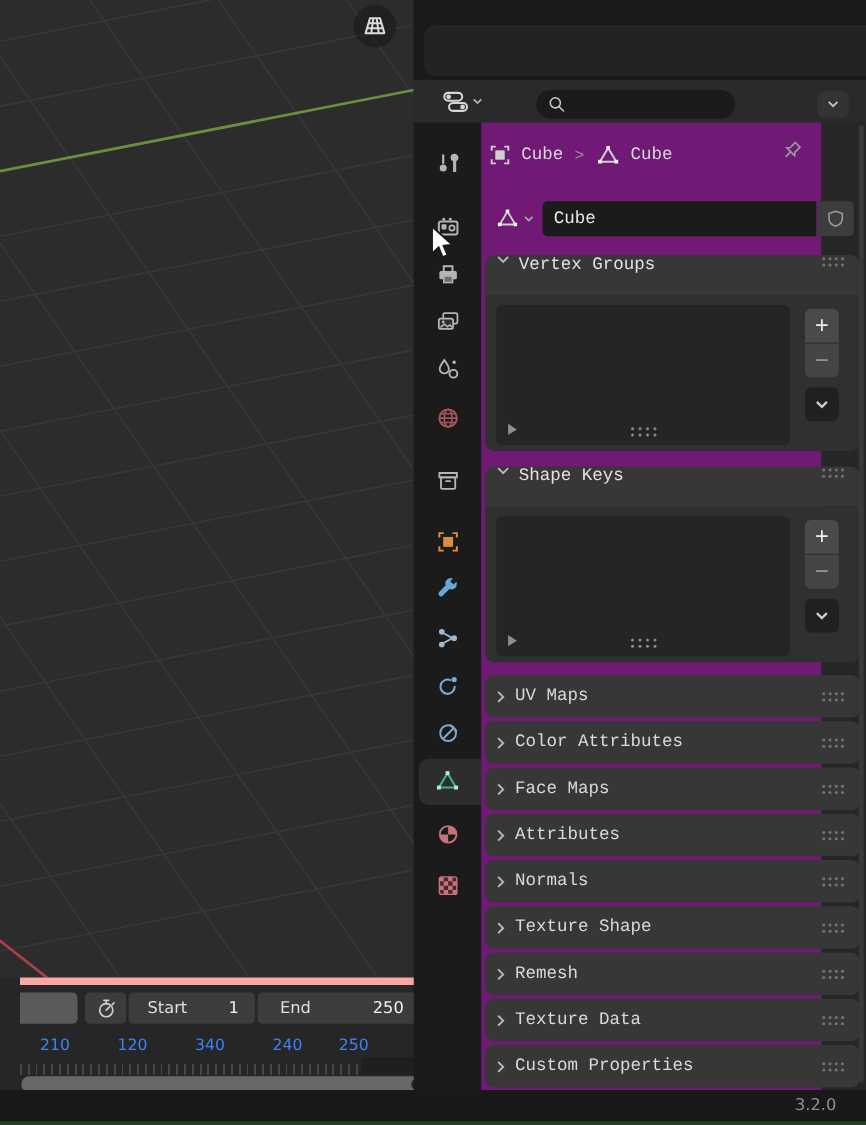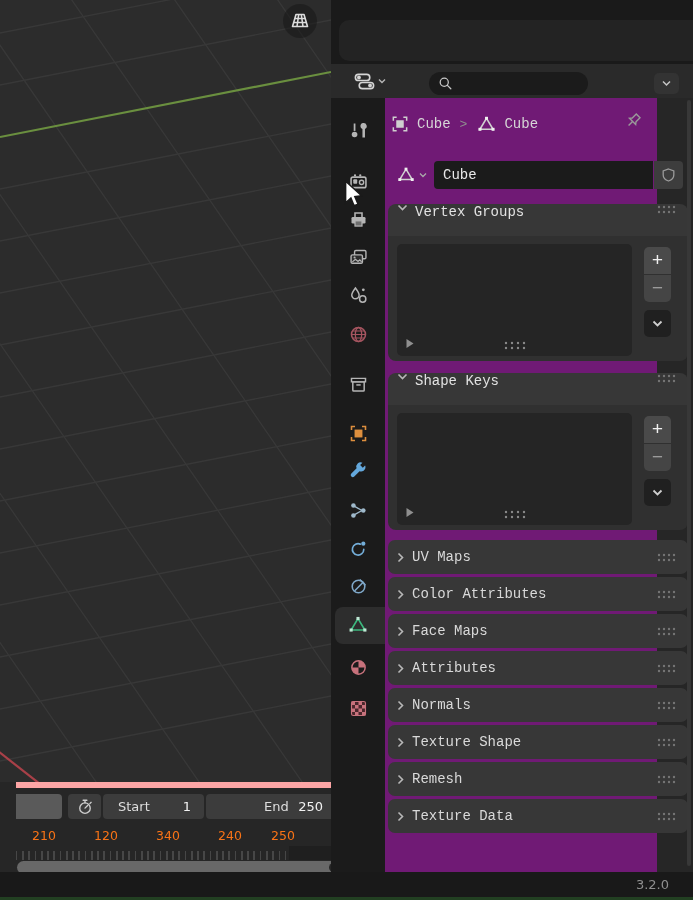--- a/index.html
+++ b/index.html
@@ -15,21 +15,21 @@
   
   .timeline{position:absolute;left:0;top:782px;width:331px;height:90px;background:#262626;border-top:6px solid #fca5a5;box-sizing:border-box;margin-left:16px;}
   .tl-field{position:absolute;top:6px;height:25px;background:#3c3c3c;border-radius:4px;display:flex;align-items:center;
             color:#dedede;font-size:13px;}
   .tl-cut{left:0;width:46px;background:#5a5a5a;border-radius:0 4px 4px 0;}
   .tl-stopwatch{left:52px;width:33px;justify-content:center;}
   .tl-start{left:87px;width:101px;}
   .tl-end{left:190px;width:130px;}
   .tl-label{padding-left:15px;}
   .tl-value{margin-left:auto;padding-right:13px;color:#f2f2f2;}
-  .ruler-num{position:absolute;top:40px;width:40px;text-align:center;color:#f97316;font-size:12.5px;}
+  .ruler-num{position:absolute;top:40px;width:40px;text-align:center;color:#3b82f6;font-size:12.5px;}
   .comb{position:absolute;left:0;top:63px;width:273px;height:9px;
         background:repeating-linear-gradient(90deg,#474747 0 1.5px,transparent 1.5px 6.25px);}
   .comb-end{position:absolute;left:273px;top:58px;width:58px;height:14px;background:#1f1f1f;}
   .tl-scrollbar{position:absolute;left:1px;top:73px;width:327px;height:13px;background:#686868;border-radius:7px;}
   .tl-knob{position:absolute;right:6px;top:2px;width:9px;height:9px;border-radius:50%;background:#262626;}
   .tl-collapse{position:absolute;left:317px;top:55px;}
 
   
   .statusbar{position:absolute;left:0;top:872px;width:693px;height:25px;background:#191919;
              display:flex;align-items:center;justify-content:flex-end;color:#8f8f8f;font-size:13px;padding-right:24px;box-sizing:border-box;}
@@ -140,21 +140,21 @@
           <circle cx="12" cy="13.5" r="7"></circle>
           <path d="M12 13.5l3.5-3.5M9.5 3h5M12 3v3.2M18.5 7.5l1.7-1.7"></path>
         </g>
       </svg>
     </div>
     <div class="tl-field tl-start">
       <span class="tl-label">Start</span>
       <span class="tl-value">1</span>
     </div>
     <div class="tl-field tl-end">
-      <span class="tl-label" style="padding-left:58px">End</span>
+      <span class="tl-label" style="padding-left:18px">End</span>
       <span class="tl-value">250</span>
     </div>
 
     <span class="ruler-num" style="left:8px">210</span>
     <span class="ruler-num" style="left:70px">120</span>
     <span class="ruler-num" style="left:132px">340</span>
     <span class="ruler-num" style="left:194px">240</span>
     <span class="ruler-num" style="left:247px">250</span>
 
     <div class="comb"></div>
@@ -602,20 +602,38 @@
             <circle cx="8" cy="3" r="1.2"></circle>
             <circle cx="13" cy="3" r="1.2"></circle>
             <circle cx="18" cy="3" r="1.2"></circle>
             <circle cx="3" cy="8" r="1.2"></circle>
             <circle cx="8" cy="8" r="1.2"></circle>
             <circle cx="13" cy="8" r="1.2"></circle>
             <circle cx="18" cy="8" r="1.2"></circle>
           </g>
         </svg>
     </div>
+    <div class="cpanel" style="top:738px">
+      <svg width="8" height="11" viewBox="0 0 8 11">
+          <path d="M1.5 1.5l4 4-4 4" fill="none" stroke="#b8b8b8" stroke-width="1.6"></path>
+        </svg>
+      <span>Custom Properties</span>
+      <svg class="grip" width="20" height="10" viewBox="0 0 20 10">
+          <g fill="#757575">
+            <circle cx="3" cy="3" r="1.2"></circle>
+            <circle cx="8" cy="3" r="1.2"></circle>
+            <circle cx="13" cy="3" r="1.2"></circle>
+            <circle cx="18" cy="3" r="1.2"></circle>
+            <circle cx="3" cy="8" r="1.2"></circle>
+            <circle cx="8" cy="8" r="1.2"></circle>
+            <circle cx="13" cy="8" r="1.2"></circle>
+            <circle cx="18" cy="8" r="1.2"></circle>
+          </g>
+        </svg>
+    </div>
   </div>
 
   <div class="props-scrollbar"></div>
 
   <div class="cursor">
     <svg width="20" height="27" viewBox="0 0 16 22">
       <path d="M2 1v17.5l4.3-3.9 2.6 6.4 3.2-1.3-2.6-6.2 5.7-.6z" fill="#fff" stroke="#1a1a1a" stroke-width="1.2"></path>
     </svg>
   </div>
 

